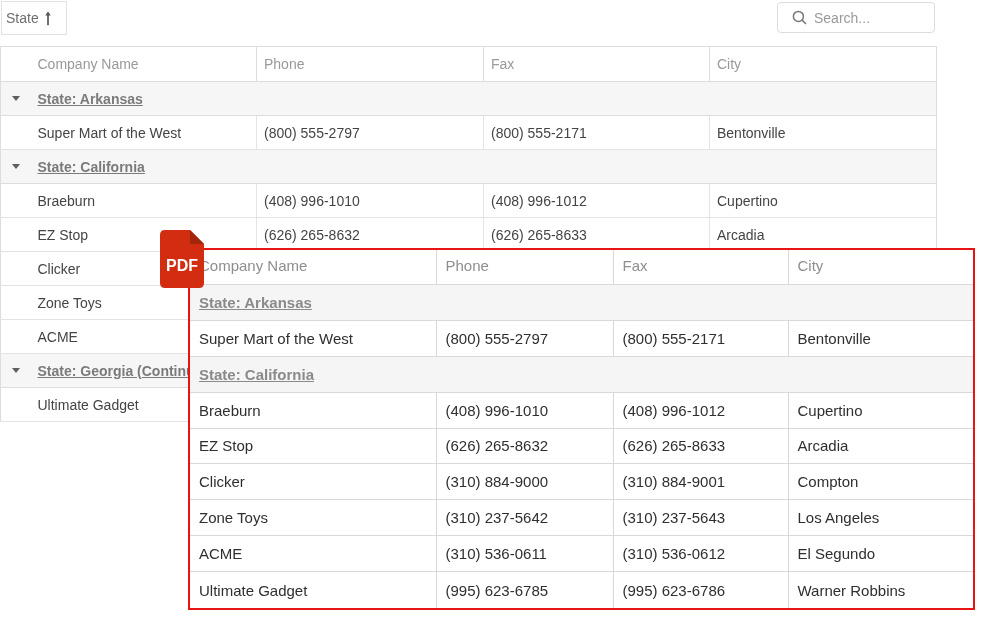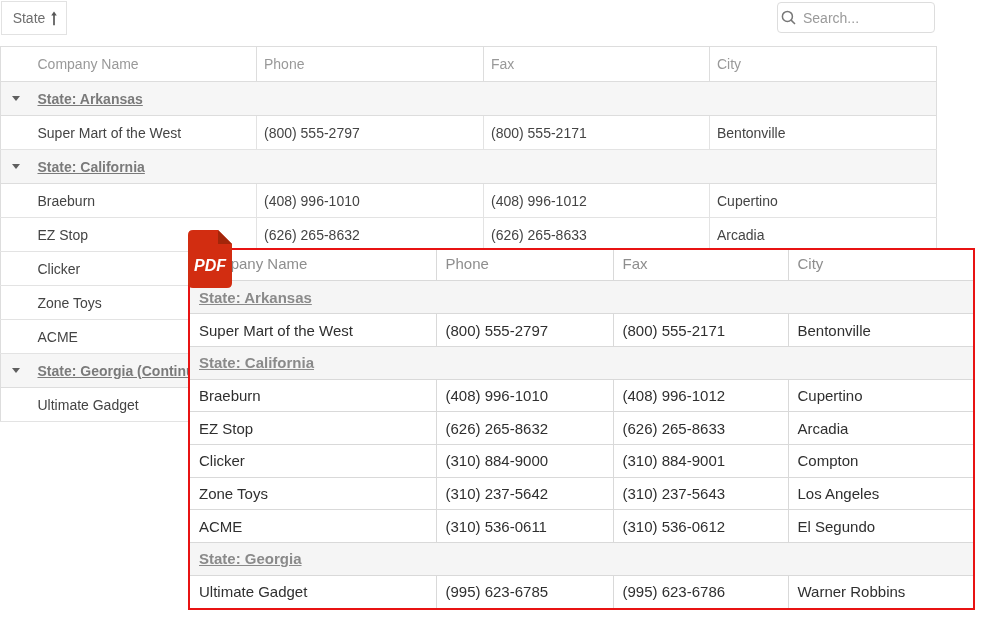--- a/index.html
+++ b/index.html
@@ -1,26 +1,26 @@
 <!DOCTYPE html>
 <html><head>
 <meta charset="utf-8">
 <style>
   * { margin:0; padding:0; box-sizing:border-box; }
   html,body { width:1000px; height:625px; background:#fff; font-family:"Liberation Sans", sans-serif; overflow:hidden; }
   .abs { position:absolute; }
 
   
   .chip { left:1px; top:1px; width:66px; height:34px; border:1px solid #e2e2e2; background:#fff;
-          display:flex; align-items:center; padding-left:4px; color:#6e6e6e; font-size:14px;justify-content:center; }
+          display:flex; align-items:center; padding-left:4px; color:#6e6e6e; font-size:14px; }
   .chip svg { margin-left:4px; }
 
   
   .search { left:777px; top:2px; width:158px; height:31px; border:1px solid #ddd; border-radius:4px;
-            display:flex; align-items:center; padding-left:3px; color:#9a9a9a; font-size:14px; background:#fff; }
+            display:flex; align-items:center; padding-left:14px; color:#9a9a9a; font-size:14px; background:#fff; }
   .search svg { margin-right:6px; }
 
   
   table.grid { position:absolute; left:0; top:46px; width:936px; border-collapse:collapse; table-layout:fixed;
                font-size:14px; }
   table.grid td, table.grid th { overflow:hidden; white-space:nowrap; font-weight:normal; text-align:left; vertical-align:middle; }
   table.grid th { height:35px; color:#999; border-bottom:1px solid #ddd; padding-left:7px; }
   table.grid td { height:34px; border-bottom:1px solid #e3e3e3; padding-left:7px; color:#444; }
   table.grid { border:1px solid #ddd; }
   table.grid .bl { border-left:1px solid #e3e3e3; }
@@ -35,21 +35,21 @@
   table.ov { width:783px; height:358px; border-collapse:collapse; table-layout:fixed; font-size:15px; }
   table.ov td, table.ov th { overflow:hidden; white-space:nowrap; font-weight:normal; text-align:left;
                              vertical-align:middle; padding-left:9px; border-bottom:1px solid #d9d9d9; }
   table.ov th { height:30px; color:#8e8e8e; padding-bottom:3px; }
   table.ov td { height:31.7px; color:#2f2f2f; }
   table.ov .bl { border-left:1px solid #d9d9d9; }
   table.ov tr.grp td { background:#f5f5f5; color:#8a8a8a; font-weight:bold; }
   table.ov tr:last-child td { border-bottom:none; }
 
   
-  .pdficon { left:188px; top:230px; width:48px; height:58px;font-style:italic; }
+  .pdficon { left:160px; top:230px; width:48px; height:58px; }
 </style>
 </head>
 <body>
 
 <div class="abs chip">State
   <svg width="10" height="15" viewBox="0 0 10 15">
       <line x1="5" y1="14.2" x2="5" y2="3.5" stroke="#575757" stroke-width="1.7"></line>
       <polygon points="5,0.6 2.2,4.6 7.8,4.6" fill="#575757"></polygon>
     </svg>
 </div>
@@ -198,23 +198,20 @@
           <td class="bl">(310) 237-5642</td>
           <td class="bl">(310) 237-5643</td>
           <td class="bl">Los Angeles</td>
         </tr>
   <tr>
           <td>ACME</td>
           <td class="bl">(310) 536-0611</td>
           <td class="bl">(310) 536-0612</td>
           <td class="bl">El Segundo</td>
         </tr>
-  <tr class="grp">
-          <td colspan="4">State: Georgia</td>
-        </tr>
   <tr>
           <td>Ultimate Gadget</td>
           <td class="bl">(995) 623-6785</td>
           <td class="bl">(995) 623-6786</td>
           <td class="bl">Warner Robbins</td>
         </tr>
 </tbody>
     </table>
 </div>
 

